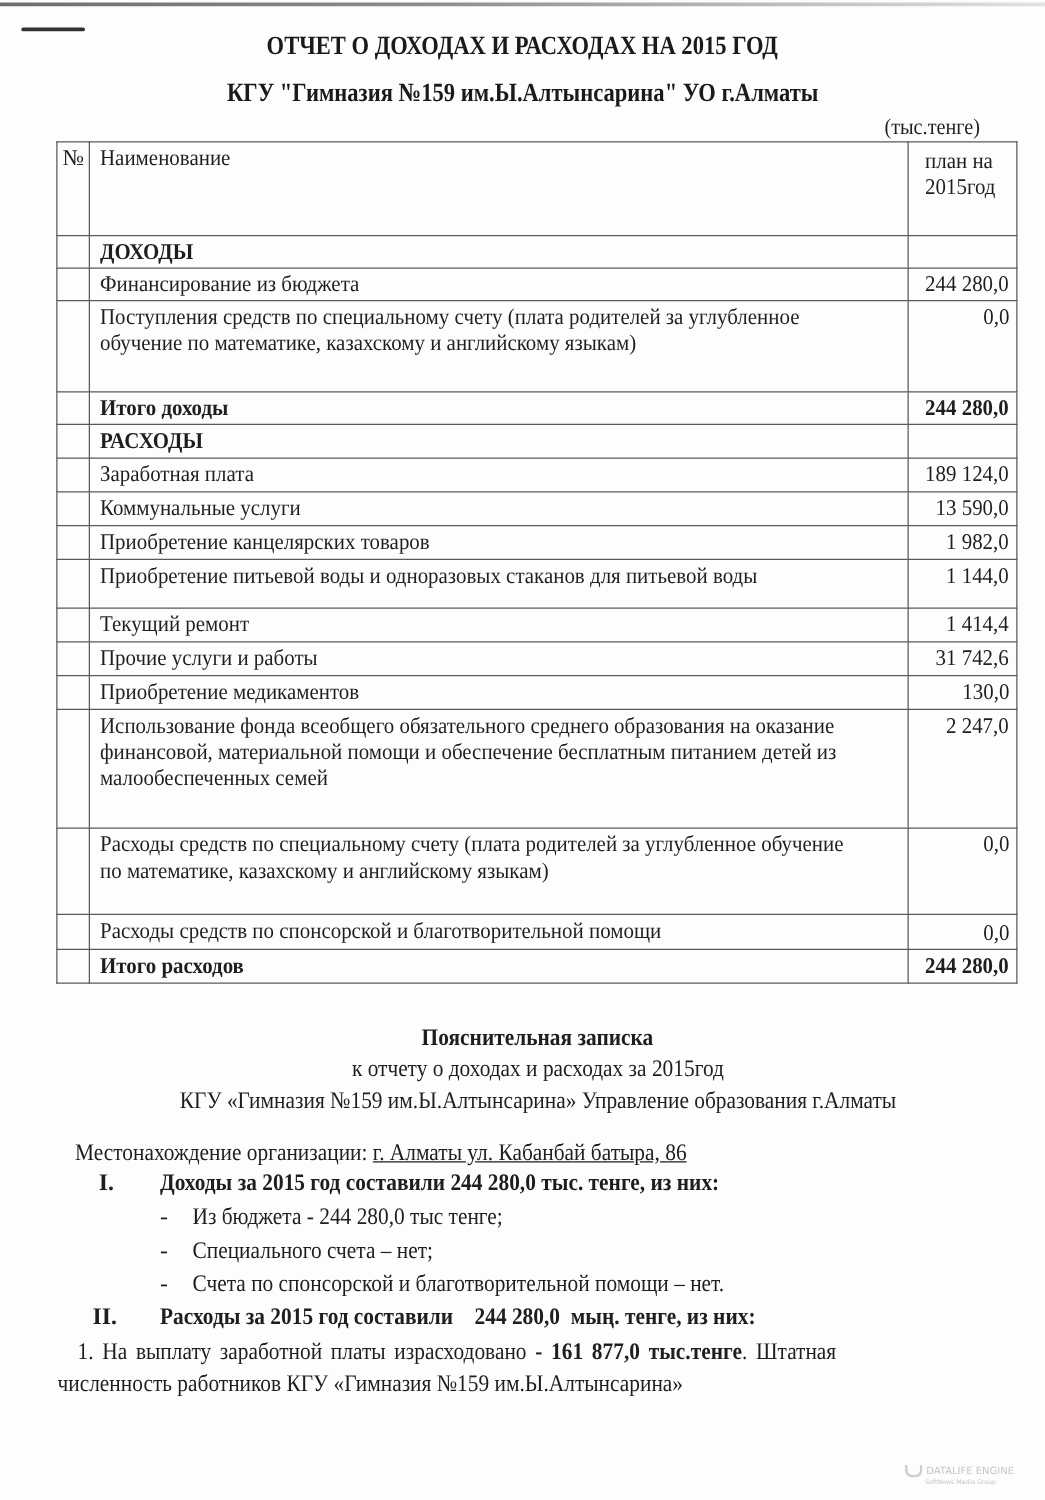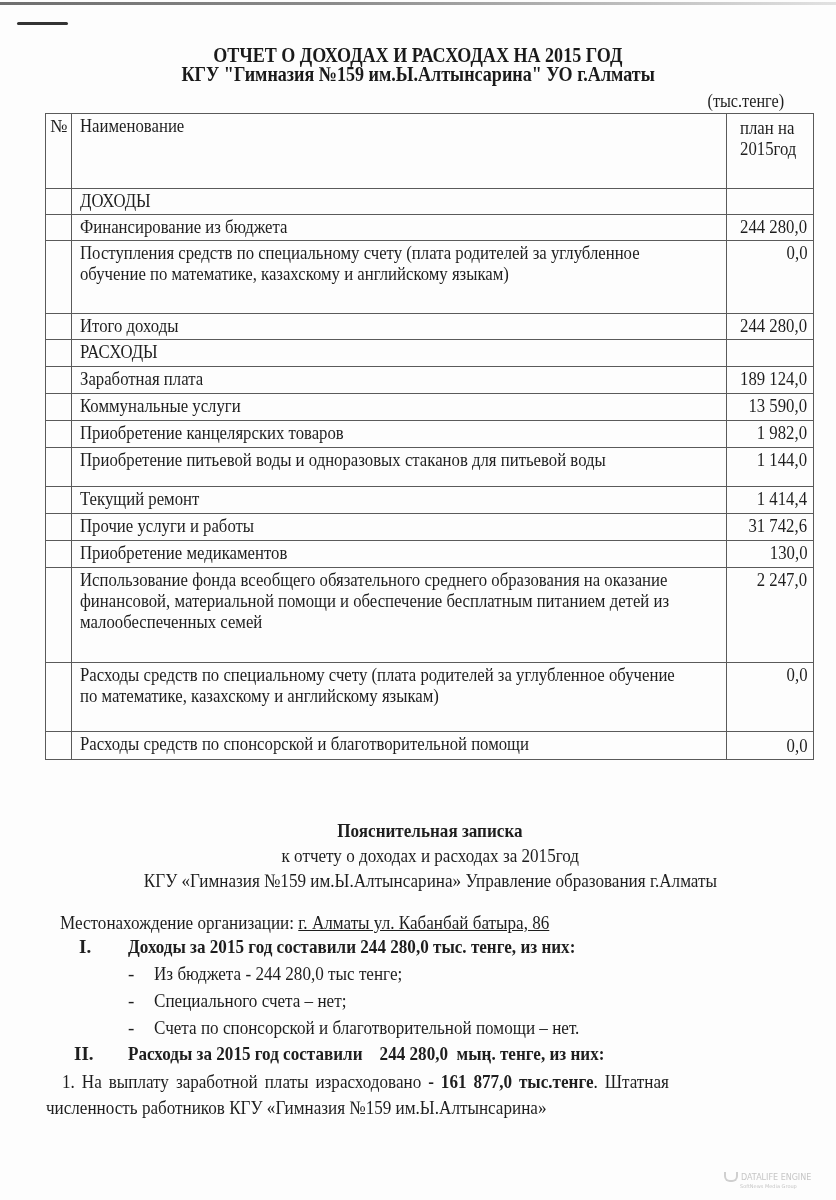--- a/index.html
+++ b/index.html
@@ -7,35 +7,35 @@
     width: 836px; height: 1200px; position: relative; overflow: hidden;
     background: #fdfdfd; color: #1e1e1e;
     font-family: "Liberation Serif", "DejaVu Serif", serif;
   }
   .topline { position: absolute; left: 0; top: 2px; width: 836px; height: 3px;
     background: linear-gradient(to right, #555 0%, #777 40%, #bbb 80%, #ddd 100%); opacity: .85; }
   .mark { position: absolute; left: 17px; top: 22px; width: 51px; height: 3px; background: #333; border-radius: 2px; }
   .title1, .title2 {
     position: absolute; left: 0; width: 836px; text-align: center; font-weight: bold; color: #1a1a1a;
   }
-  .title1 { top: 43px; font-size: 21px; }
+  .title1 { top: 24px; font-size: 21px; }
   .title2 { top: 62px; font-size: 21px; }
   .title1 span, .title2 span { display: inline-block; transform: scaleX(0.86); }
   .units { position: absolute; right: 52px; top: 91px; font-size: 18px; }
   .units span { display: inline-block; transform: scaleX(0.9); transform-origin: right center; }
 
   table.report {
     position: absolute; left: 45px; top: 113px; width: 752px;
     border-collapse: collapse; font-size: 18px; line-height: 21px;
   }
   table.report td { border: 1px solid #5a5a5a; vertical-align: top; padding: 2px 6px 2px 8px; }
   table.report td.num { width: 18px; padding: 2px 4px; text-align: center; }
   table.report td.val { width: 106px; text-align: right; padding: 2px 6px 2px 8px; }
   table.report td.hdrval { text-align: left; padding-top: 4px; }
-  table.report .bold { font-weight: normal; }
+  table.report .bold { font-weight: bold; }
   table.report td span.t { display: inline-block; transform: scaleX(0.93); transform-origin: left top; white-space: nowrap; }
   table.report td.val span.t { transform-origin: right top; }
   table.report td.wrap span.t { white-space: normal; width: 640px; }
 
   .note { position: absolute; left: 0; width: 836px; text-align: center; font-size: 19px; padding-left: 12px; }
   .note span { display: inline-block; transform: scaleX(0.9); }
   .n1 { top: 820px; font-weight: bold; }
   .n2 { top: 845px; }
   .n3 { top: 870px; }
 
@@ -141,20 +141,25 @@
     <tr style="height:69px">
       <td class="num"></td>
       <td class="wrap"><span class="t">Расходы средств по специальному счету (плата родителей за углубленное обучение по математике, казахскому и английскому языкам)</span></td>
       <td class="val"><span class="t">0,0</span></td>
     </tr>
     <tr style="height:28px">
       <td class="num"></td>
       <td><span class="t">Расходы средств по спонсорской и благотворительной помощи</span></td>
       <td class="val" style="vertical-align:bottom"><span class="t">0,0</span></td>
     </tr>
+    <tr style="height:27px">
+      <td class="num"></td>
+      <td class="bold"><span class="t">Итого расходов</span></td>
+      <td class="val bold"><span class="t">244 280,0</span></td>
+    </tr>
   </tbody>
 </table>
 
 <div class="note n1"><span>Пояснительная записка</span></div>
 <div class="note n2"><span>к отчету о доходах и расходах за 2015год</span></div>
 <div class="note n3"><span>КГУ «Гимназия №159 им.Ы.Алтынсарина» Управление образования г.Алматы</span></div>
 
 <div class="addr">
   <span class="sx">
     <span>Местонахождение организации: </span><span class="u">г. Алматы ул.  Кабанбай батыра, 86</span>

